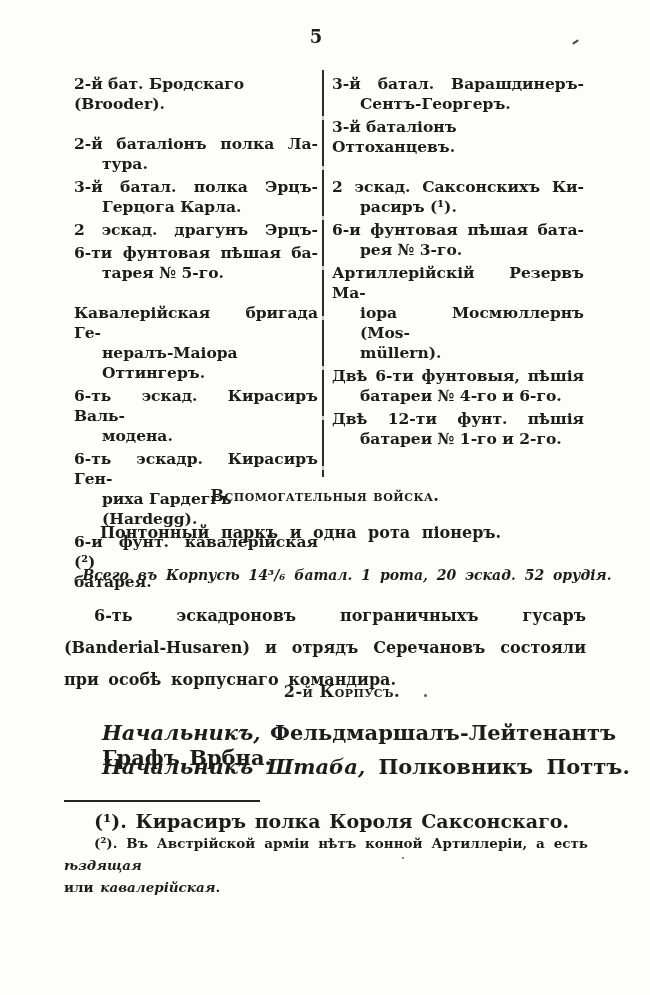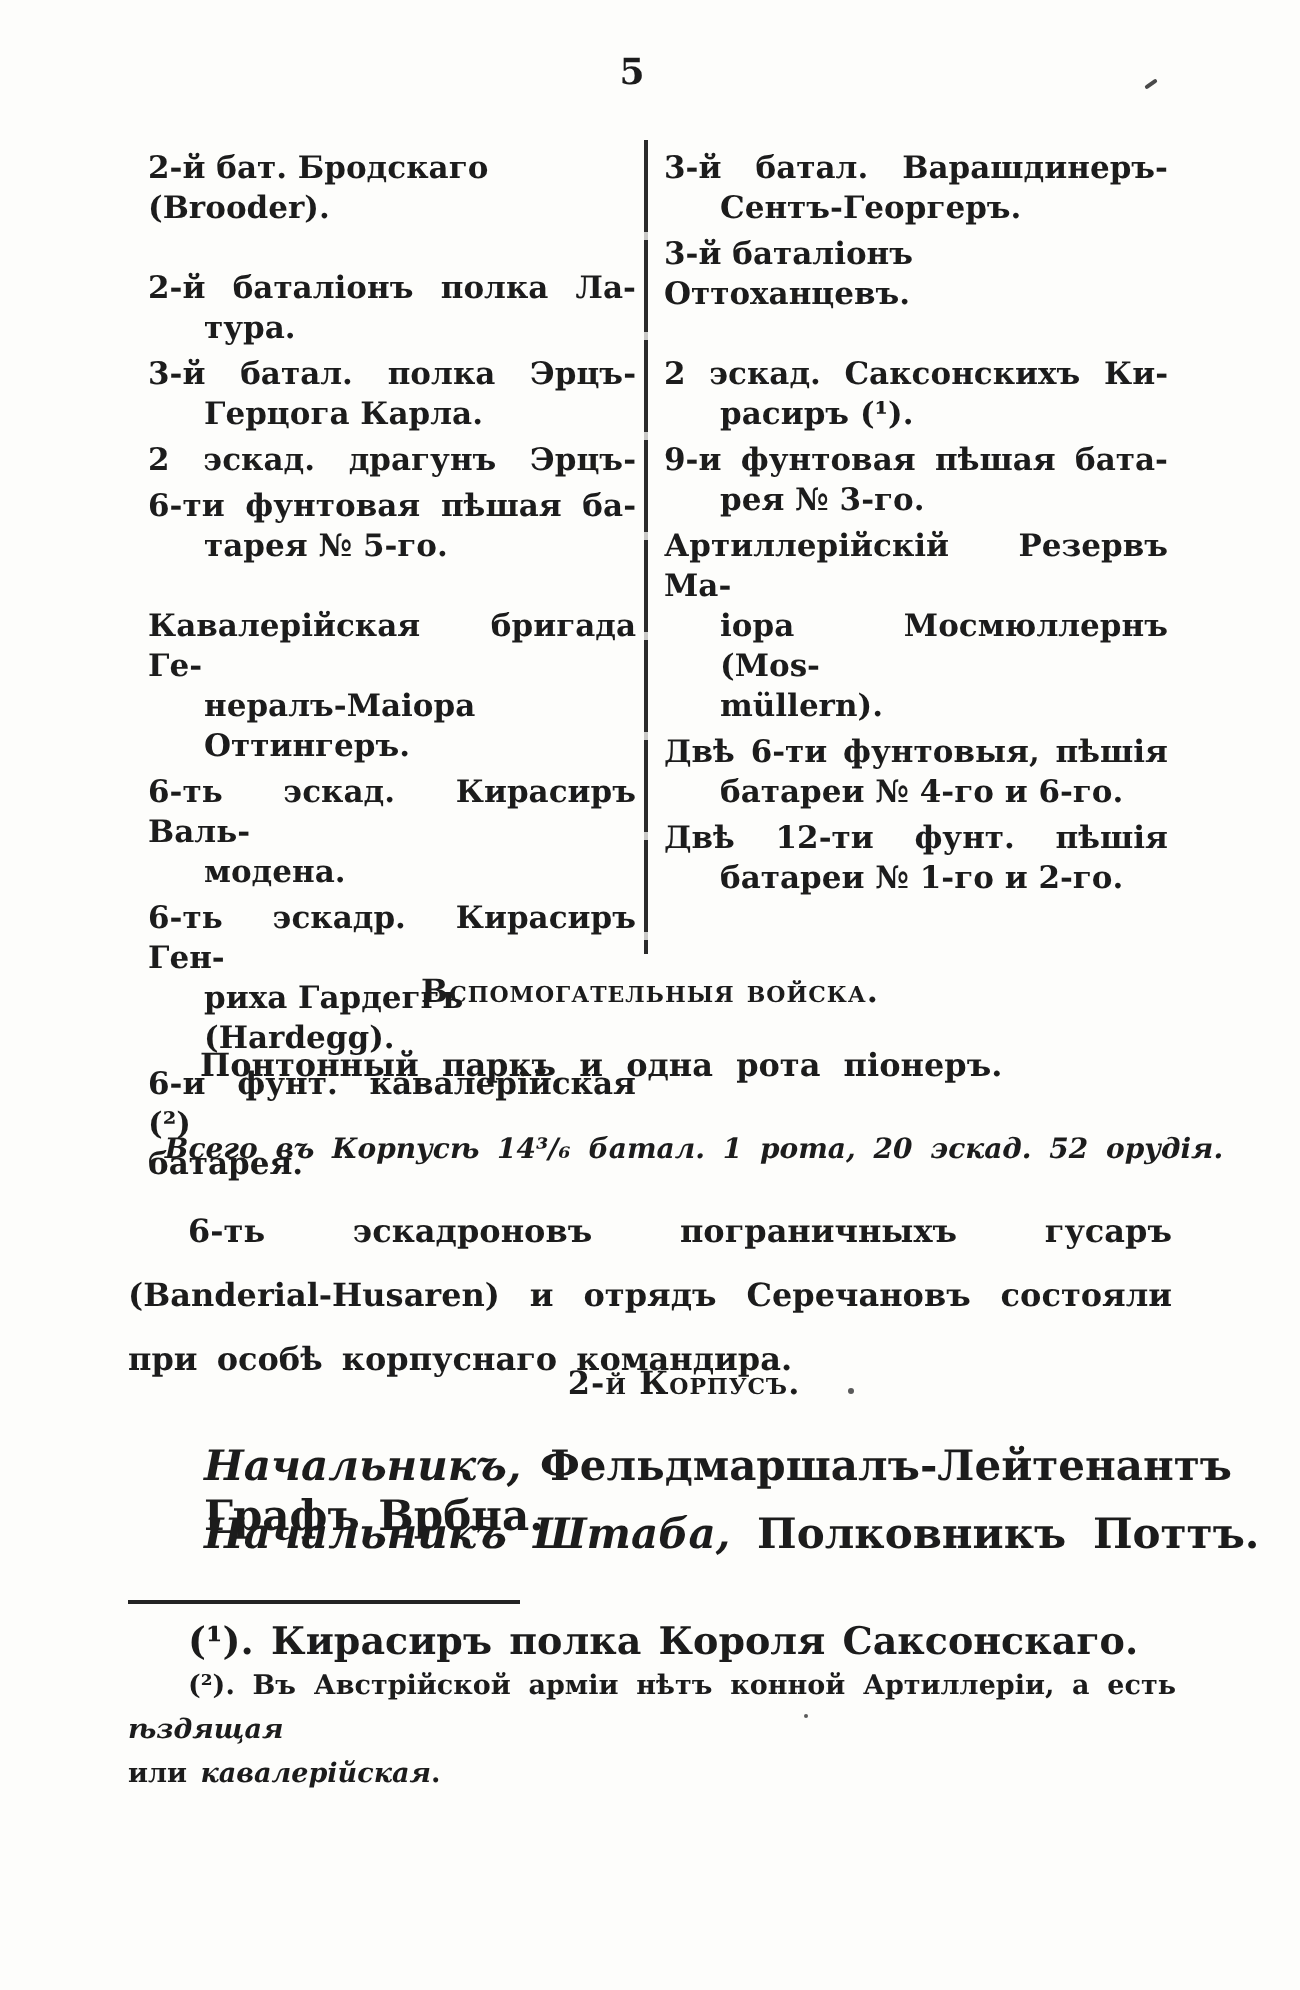--- a/index.html
+++ b/index.html
@@ -130,21 +130,21 @@
           <div class="line ind">Сентъ-Георгеръ.</div>
         </div>
         <div class="entry">
           <div class="line">3-й баталіонъ Оттоханцевъ.</div>
         </div>
         <div class="entry sp">
           <div class="line jst">2 эскад. Саксонскихъ Ки-</div>
           <div class="line ind">расиръ (¹).</div>
         </div>
         <div class="entry">
-          <div class="line jst">9-и фунтовая пѣшая бата-</div>
+          <div class="line jst">6-и фунтовая пѣшая бата-</div>
           <div class="line ind">рея № 3-го.</div>
         </div>
         <div class="entry">
           <div class="line jst">Артиллерійскій Резервъ Ма-</div>
           <div class="line ind jst">іора Мосмюллернъ (Mos-</div>
           <div class="line ind">müllern).</div>
         </div>
         <div class="entry">
           <div class="line jst">Двѣ 6-ти фунтовыя, пѣшія</div>
           <div class="line ind">батареи № 4-го и 6-го.</div>

